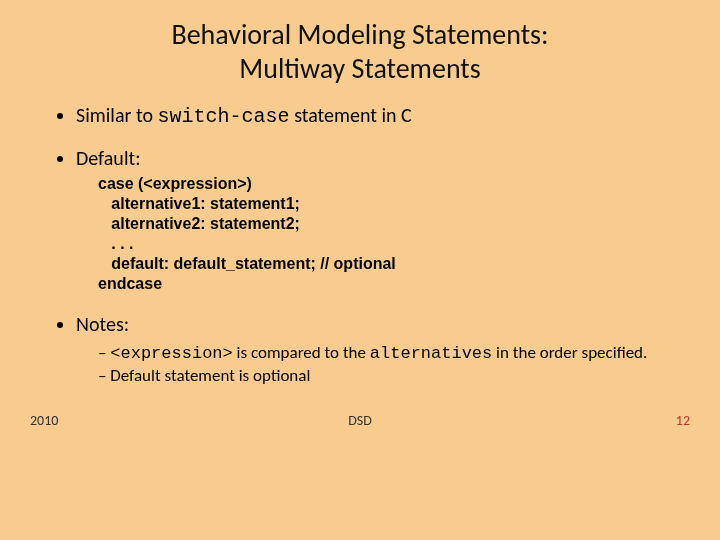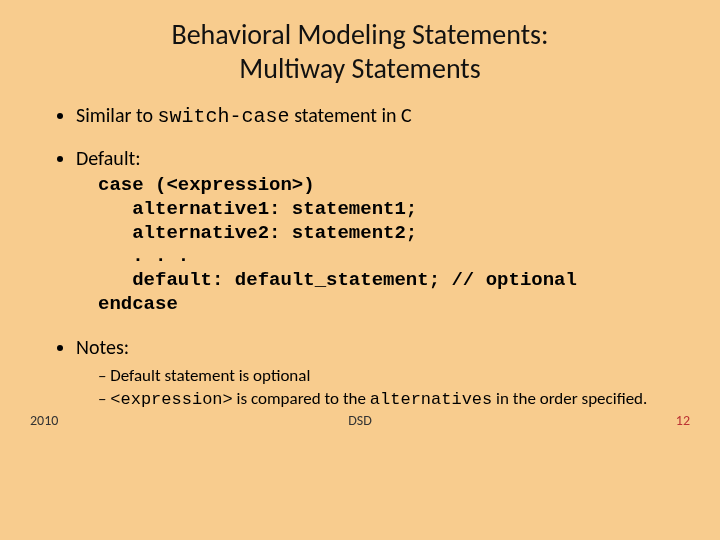--- a/index.html
+++ b/index.html
@@ -49,22 +49,22 @@
     padding-left: 14px;
   }
   ul.sub > li::before {
     content: "– ";
   }
   .mono {
     font-family: "Courier New", monospace;
   }
   .bold { font-weight: bold; }
   .codeblock {
-    font-family: Liberation Mono, monospace;
-    font-size: 19px;
+    font-family: Liberation Sans, sans-serif;
+    font-size: 16px;
     font-weight: bold;
     white-space: pre;
     margin-top: 4px;
     line-height: 1.25;
     padding-left: 22px;
   }
   .footer {
     position: absolute;
     bottom: 14px;
     left: 0;
@@ -98,22 +98,22 @@
 <span>   alternative1: statement1;</span>
 <span>   alternative2: statement2;</span>
 <span>   . . .</span>
 <span class="bold">   default:</span><span> default_statement; </span><span class="bold">// optional</span>
 <span class="bold">endcase</span></div>
       </li>
 
       <li>
         <span>Notes:</span>
         <ul class="sub">
+          <li><span class="mono">&lt;expression&gt;</span><span> is compared to the </span><span class="mono">alternatives</span><span> in the order specified.</span></li>
           <li><span>Default statement is optional</span></li>
-          <li><span class="mono">&lt;expression&gt;</span><span> is compared to the </span><span class="mono">alternatives</span><span> in the order specified.</span></li>
         </ul>
       </li>
 
     </ul>
   </div>
 
   <div class="footer">
     <span class="left">2010</span>
     <span class="center">DSD</span>
     <span class="right">12</span>

